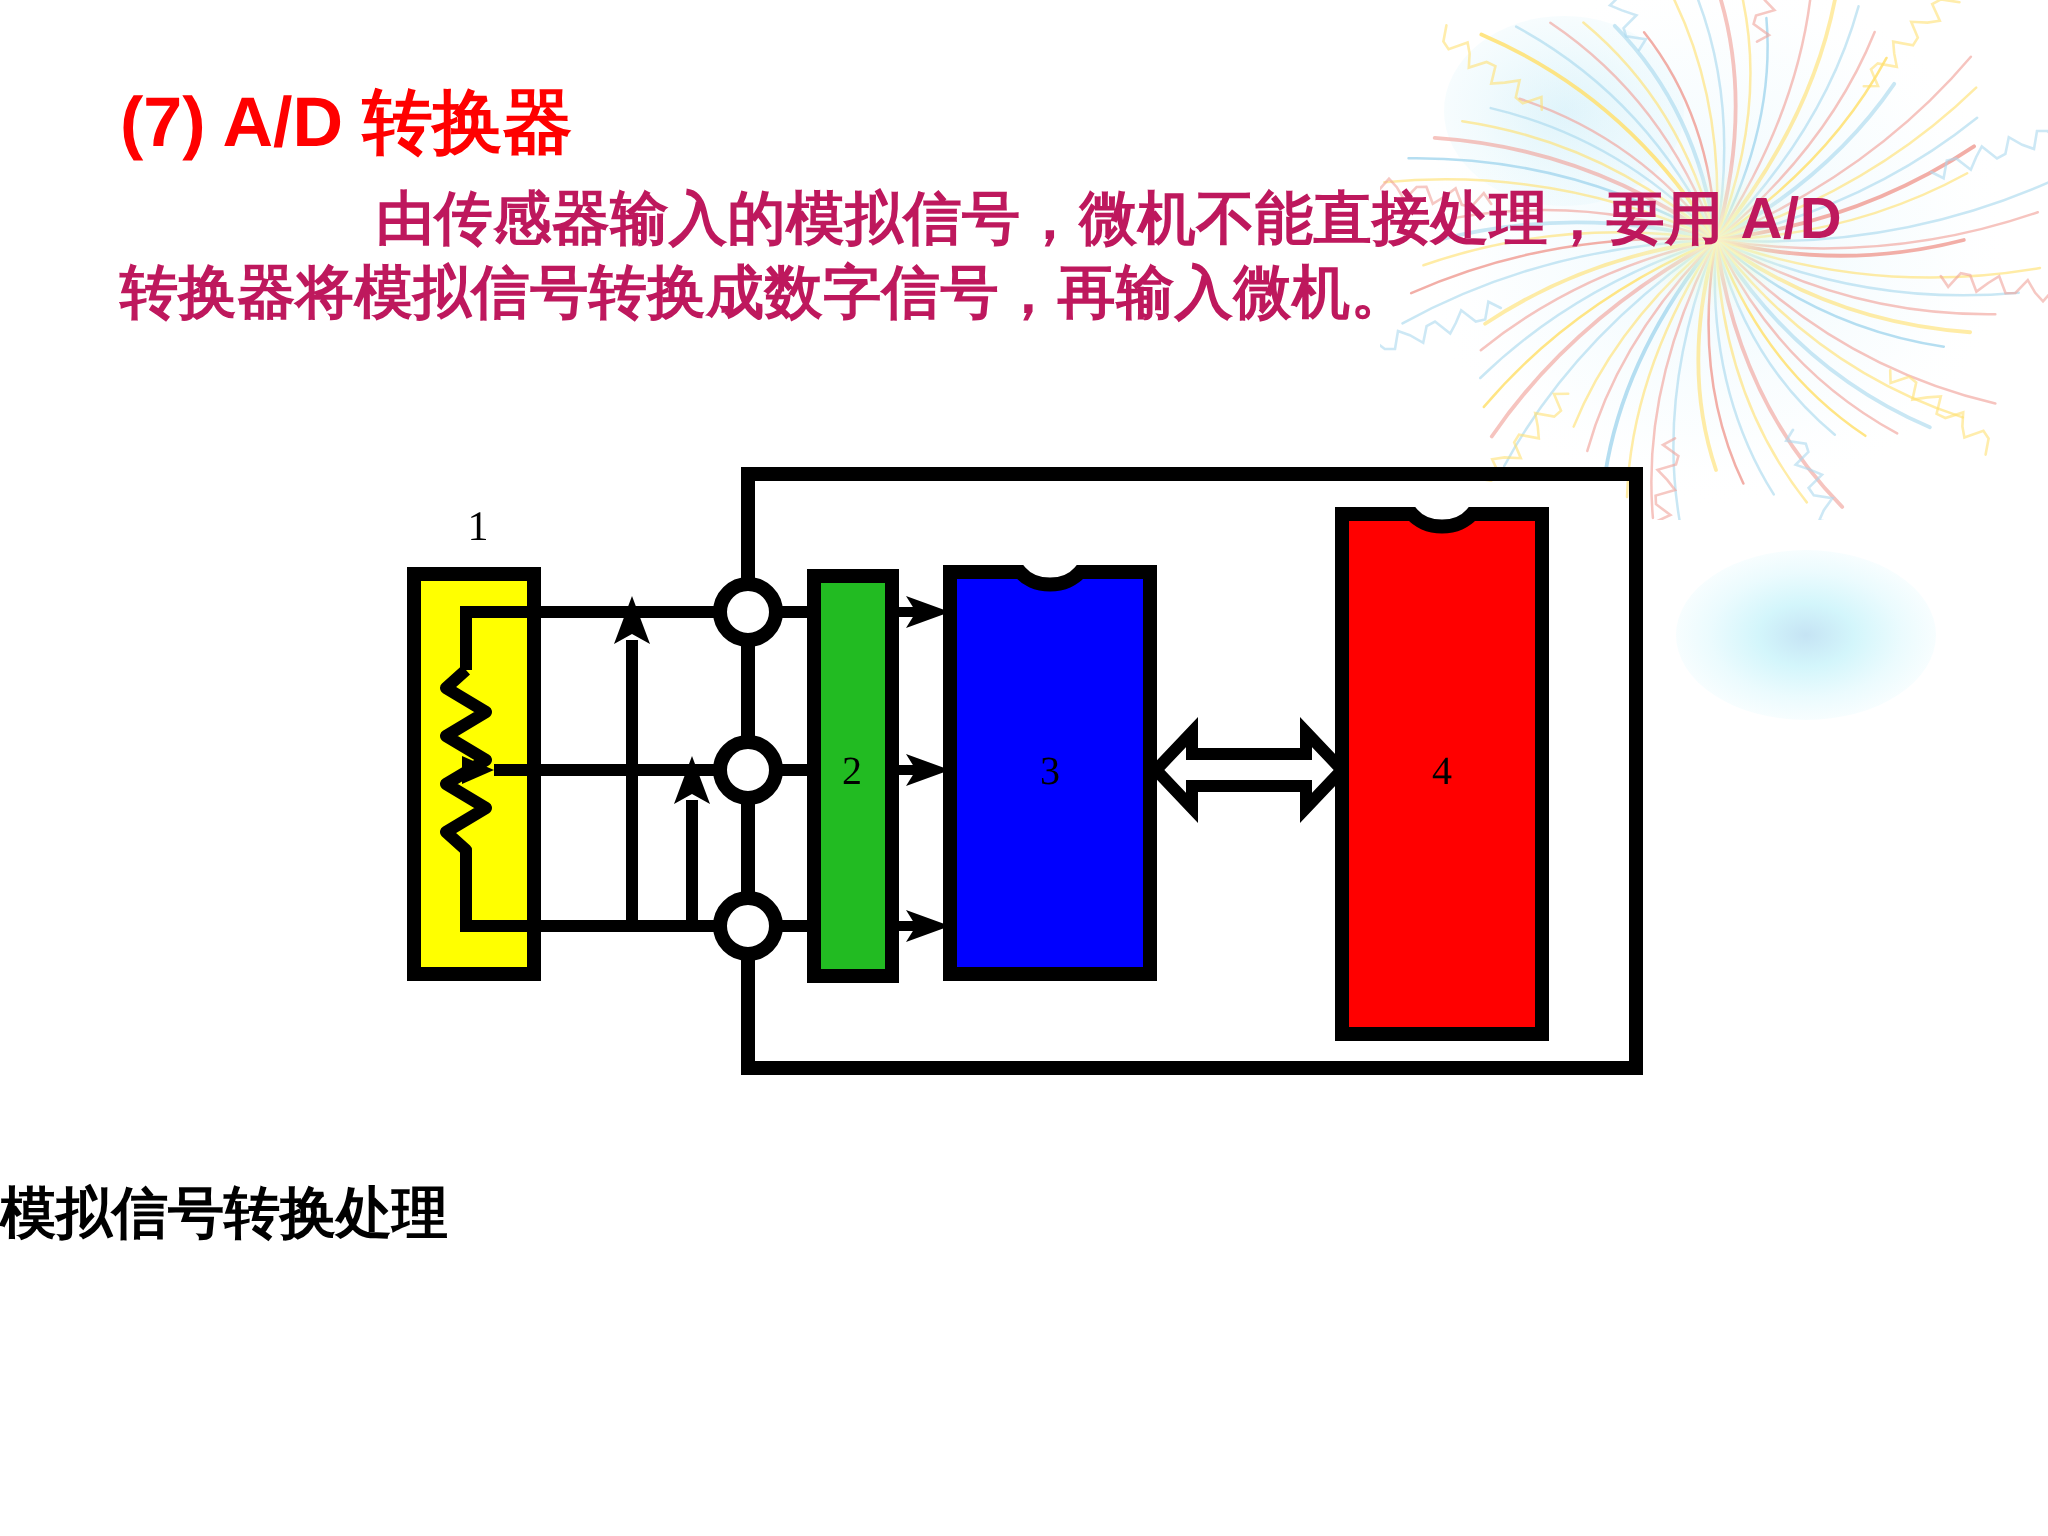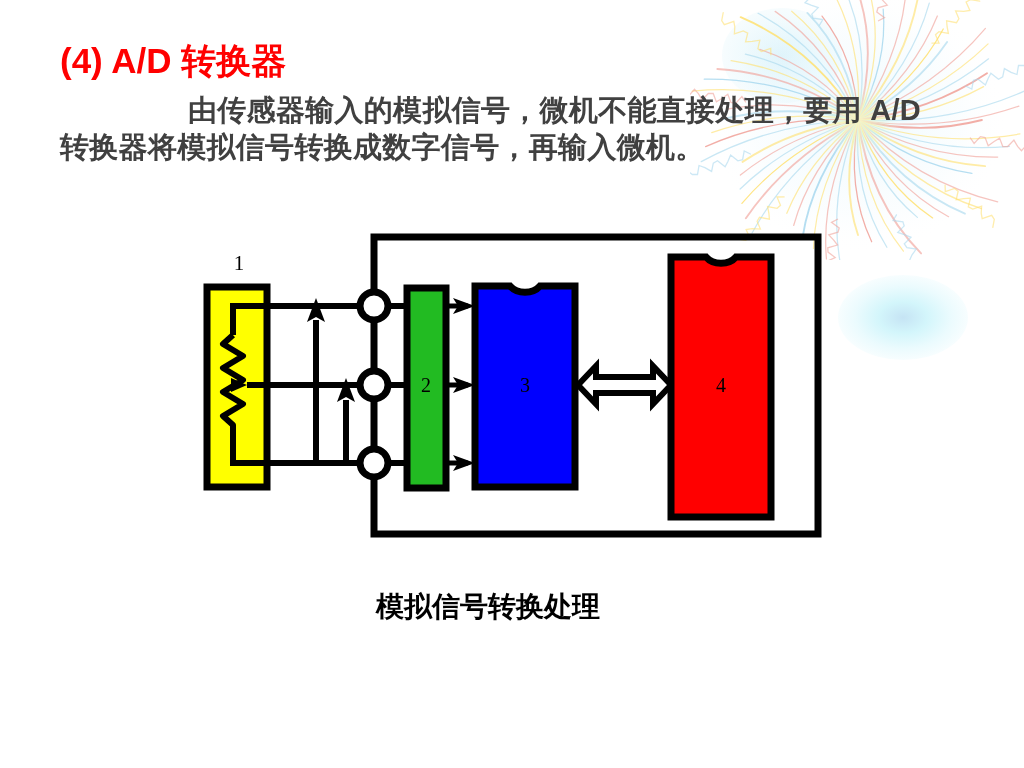--- a/index.html
+++ b/index.html
@@ -68,37 +68,36 @@
     white-space: nowrap;
     letter-spacing: 0px;
   }
   #body-text {
     position: absolute;
     left: 60px;
     top: 92px;
     width: 890px;
     font-size: 29px;
     font-weight: bold;
-    color: #404040;
+    color: #be185d;
     line-height: 1.28;
     text-indent: 128px;
     letter-spacing: 0.3px;
   }
 
   #caption {
     position: absolute;
     left: 0px;
     top: 588px;
     width: 904px;
-    text-align: center;
+    text-align: left;
     font-family: "Liberation Serif", serif;
     font-size: 28px;
     font-weight: bold;
     color: #000000;
-    margin-left: 36px;
   }
   #legend {
     position: absolute;
     left: 60px;
     top: 630px;
     width: 905px;
     font-family: "Liberation Serif", serif;
     font-size: 29px;
     color: #000000;
     line-height: 1.45;
@@ -226,21 +225,21 @@
         <path d="M 188.5 50.8 L 194.5 47.6 L 186.8 42.0 L 188.0 37.8 L 197.2 35.1 L 192.3 29.9 L 188.5 25.0 L 198.2 22.2 L 198.0 17.9 L 190.8 12.5 L 197.9 9.2 L 202.8 5.8 L 194.8 0.1 L 197.3 -3.8 L 206.0 -6.7 " stroke="#f0a098" stroke-width="1.3" opacity="0.58" fill="none"></path>
         <path d="M 241.9 73.1 L 249.0 73.0 L 245.5 64.7 L 248.9 61.7 L 258.4 63.4 L 257.1 56.7 L 256.6 50.8 L 266.5 52.7 L 268.9 48.8 L 265.6 40.9 L 273.7 41.3 L 279.9 40.4 L 276.1 32.0 L 280.5 29.7 L 289.7 31.1 " stroke="#ffe070" stroke-width="1.3" opacity="0.58" fill="none"></path>
         <path d="M 275.6 116.0 L 281.8 119.1 L 283.4 110.3 L 288.1 109.2 L 295.4 114.9 L 298.1 108.5 L 300.9 103.2 L 308.5 109.2 L 312.7 106.9 L 314.4 98.6 L 321.1 102.4 L 327.0 104.5 L 328.5 95.5 L 333.6 95.5 L 340.7 100.7 " stroke="#a8d8ee" stroke-width="1.3" opacity="0.58" fill="none"></path>
       </g>
 
     <ellipse cx="168" cy="150" rx="46" ry="40" fill="url(#fwCore)"></ellipse>
   </svg>
 
   <div id="glow-decor"></div>
 
-  <div id="title">(4) A/D 转换器</div>
+  <div id="title">(7) A/D 转换器</div>
 
   <div id="body-text">由传感器输入的模拟信号，微机不能直接处理，要用 A/D 转换器将模拟信号转换成数字信号，再输入微机。</div>
 
   <svg id="diagram" viewBox="0 0 640 310">
 
     <rect x="189" y="7" width="444" height="297" fill="none" stroke="#000000" stroke-width="7"></rect>
 
     <rect x="22" y="57" width="60" height="200" fill="#ffff00" stroke="#000000" stroke-width="7"></rect>
 
     <path d="M 78 76 L 48 76 L 48 105" fill="none" stroke="#000000" stroke-width="6"></path>

